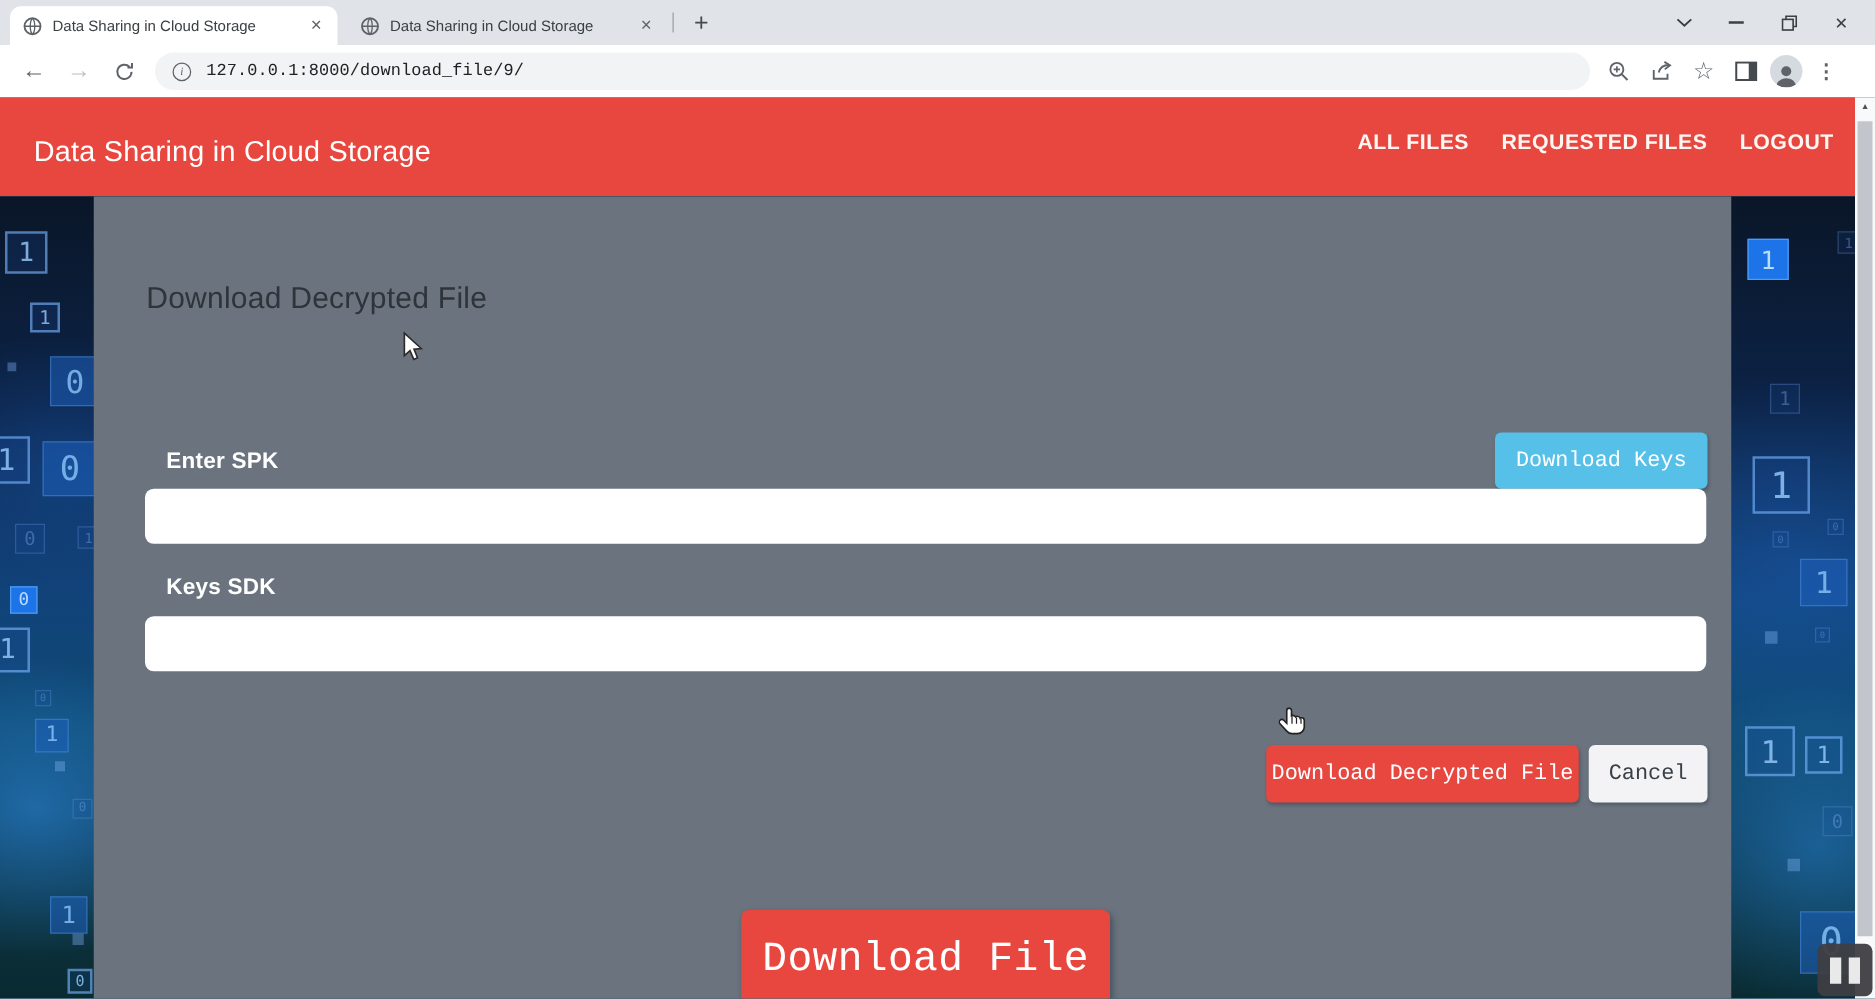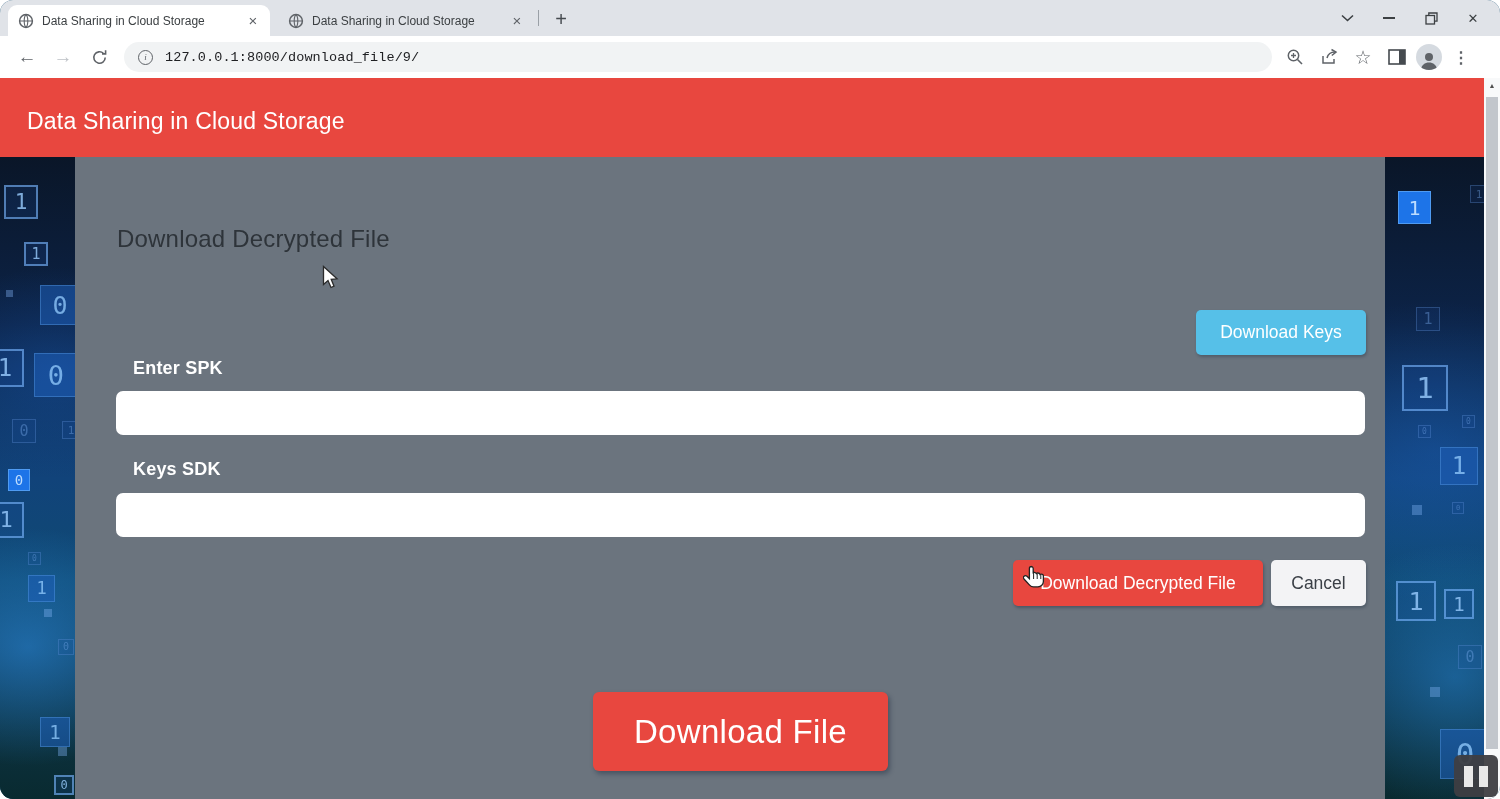--- a/index.html
+++ b/index.html
@@ -1,18 +1,18 @@
 <!DOCTYPE html>
 <html style="--red: #e8473f; --blue: #56c0e8; --gray: #6b747e;"><head>
 <meta charset="utf-8">
 <style>
   * { margin:0; padding:0; box-sizing:border-box; }
   html,body { width:1500px; height:799px; overflow:hidden; }
   body { font-family:"Liberation Sans", sans-serif; background:#fff; }
-  .browser { position:relative; width:1500px; height:799px; overflow:hidden; background:#0c4a6e;border-radius:13px; }
+  .browser { position:relative; width:1500px; height:799px; overflow:hidden; background:#0c4a6e; }
 
   
   .tabstrip { position:absolute; top:0; left:0; width:1500px; height:36px; background:#e0e3e8; }
   .tab { position:absolute; top:5px; height:31px; display:flex; align-items:center; padding:0 8px 0 10px; }
   .tab.active { left:8px; width:262px; background:#fff; border-radius:9px 9px 0 0; }
   .tab.inactive { left:278px; width:256px; }
   .tab .favicon { width:16px; height:16px; flex:0 0 16px; margin-right:8px; }
   .tab-title { font-size:12px; color:#3c4043; white-space:nowrap; overflow:hidden; text-overflow:ellipsis; flex:1; }
   .tab-close { width:18px; height:18px; border-radius:50%; display:flex; align-items:center; justify-content:center;
                font-size:15px; line-height:1; color:#5f6368; margin-left:6px; cursor:pointer; }
@@ -66,21 +66,21 @@
   .bd.o  { border:2px solid rgba(125,185,255,.6); color:rgba(155,205,255,.8); background:rgba(30,85,170,.18); }
   .bd.of { border:1px solid rgba(100,150,220,.32); color:rgba(120,170,235,.42); background:rgba(30,85,170,.12); }
   .bd.f2 { background:rgba(30,95,185,.55); border:1px solid rgba(90,160,235,.4); color:rgba(150,205,255,.75); }
   .bd.fb { background:#1d74e8; border:1px solid #4f9bf2; color:#bcdcff; }
   .bd.dot{ background:rgba(130,180,245,.38); }
 
   .panel { position:absolute; top:0; left:75px; width:1310px; height:642px; background:var(--gray); }
   .page-heading { position:absolute; left:42px; top:68px; font-size:24px; color:#2e343a; letter-spacing:.2px; }
 
   .btn { display:flex; align-items:center; justify-content:center; border:none; cursor:pointer;
-         font-family:Liberation Sans, sans-serif; }
+         font-family:Liberation Mono, monospace;margin-top:36px; }
   .btn-keys { position:absolute; left:1121px; top:153px; width:170px; height:45px; background:var(--blue);
               border-radius:5px; color:#fff; font-size:17.5px; box-shadow:1px 2px 3px rgba(20,35,55,.3); }
   .field-label { position:absolute; left:42px; font-size:18px; font-weight:bold; color:#fff; letter-spacing:.2px;margin-left:16px; }
   .lbl-spk { top:201px; }
   .lbl-sdk { top:302px; }
   .text-input { position:absolute; left:41px; width:1249px; height:44px; background:#fff; border:none; border-radius:7px;
                 font-size:16px; color:#333; padding:0 14px; outline:none; }
   .inp-spk { top:234px; }
   .inp-sdk { top:336px; }
 
@@ -198,20 +198,25 @@
     </div>
   </div>
 
   <div class="scrollbar">
     <div class="scroll-arrow">▲</div>
     <div class="scroll-thumb"></div>
   </div>
 
   <div class="site-header">
     <div class="brand">Data Sharing in Cloud Storage</div>
+    <div class="site-nav">
+      <a>ALL FILES</a>
+      <a>REQUESTED FILES</a>
+      <a>LOGOUT</a>
+    </div>
   </div>
 
   <div class="main">
     <div class="binary-bg" id="binary-bg">
         <div class="bd o" style="left: 4px; top: 28px; width: 34px; height: 34px; font-size: 21px;">1</div>
         <div class="bd o" style="left: 24px; top: 85px; width: 24px; height: 24px; font-size: 15px;">1</div>
         <div class="bd dot" style="left: 6px; top: 133px; width: 7px; height: 7px; font-size: 4px;"></div>
         <div class="bd f2" style="left: 40px; top: 128px; width: 40px; height: 40px; font-size: 25px;">0</div>
         <div class="bd o" style="left: -14px; top: 192px; width: 38px; height: 38px; font-size: 24px;">1</div>
         <div class="bd f2" style="left: 34px; top: 196px; width: 44px; height: 44px; font-size: 27px;">0</div>

